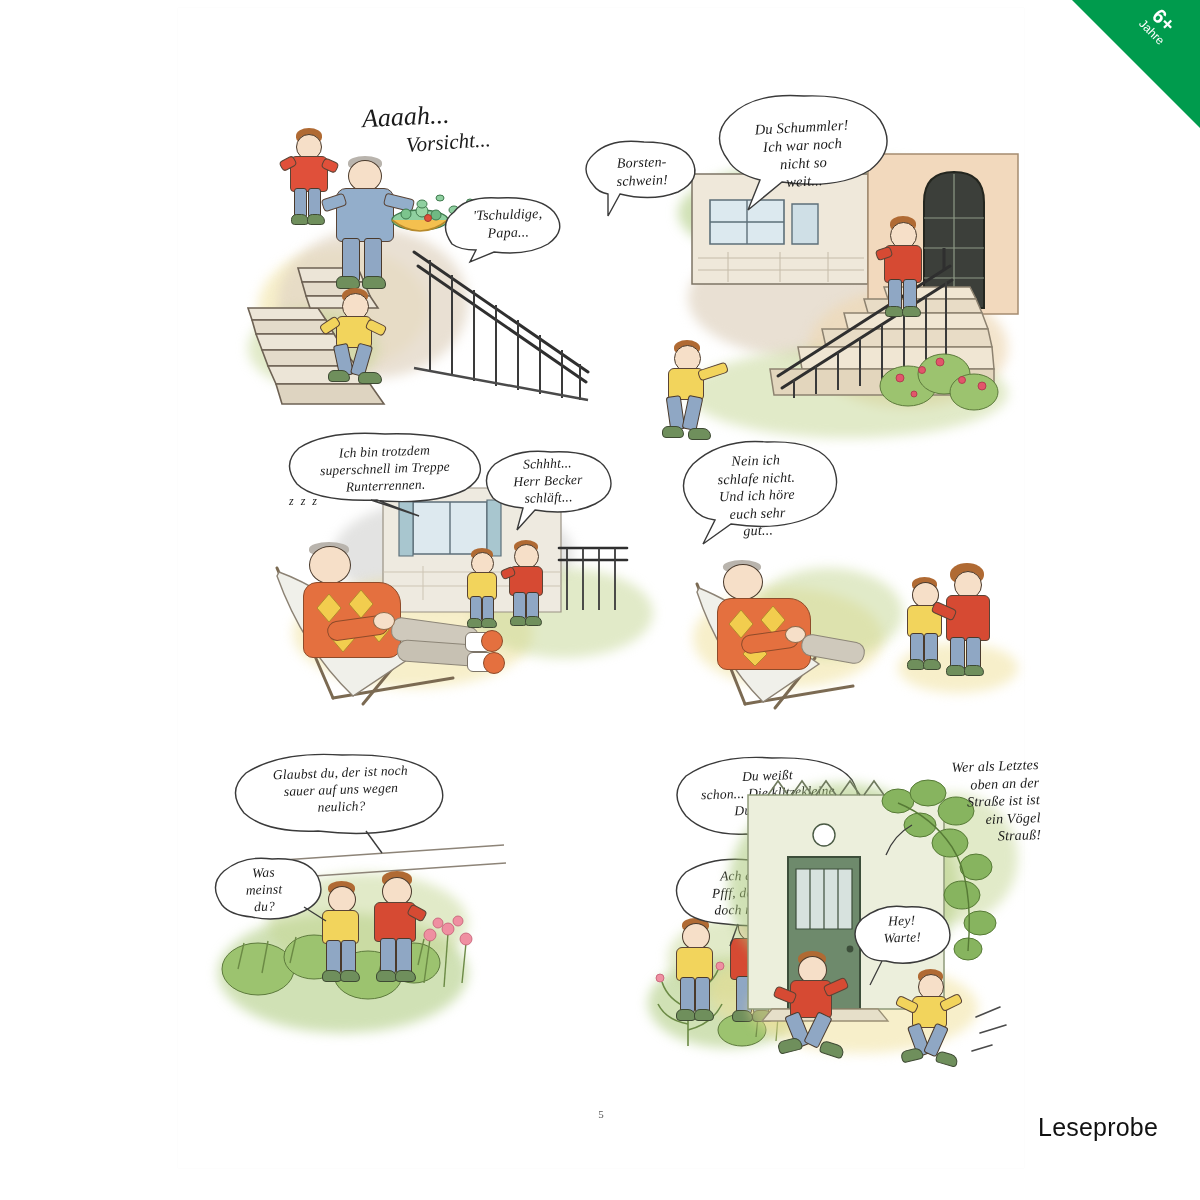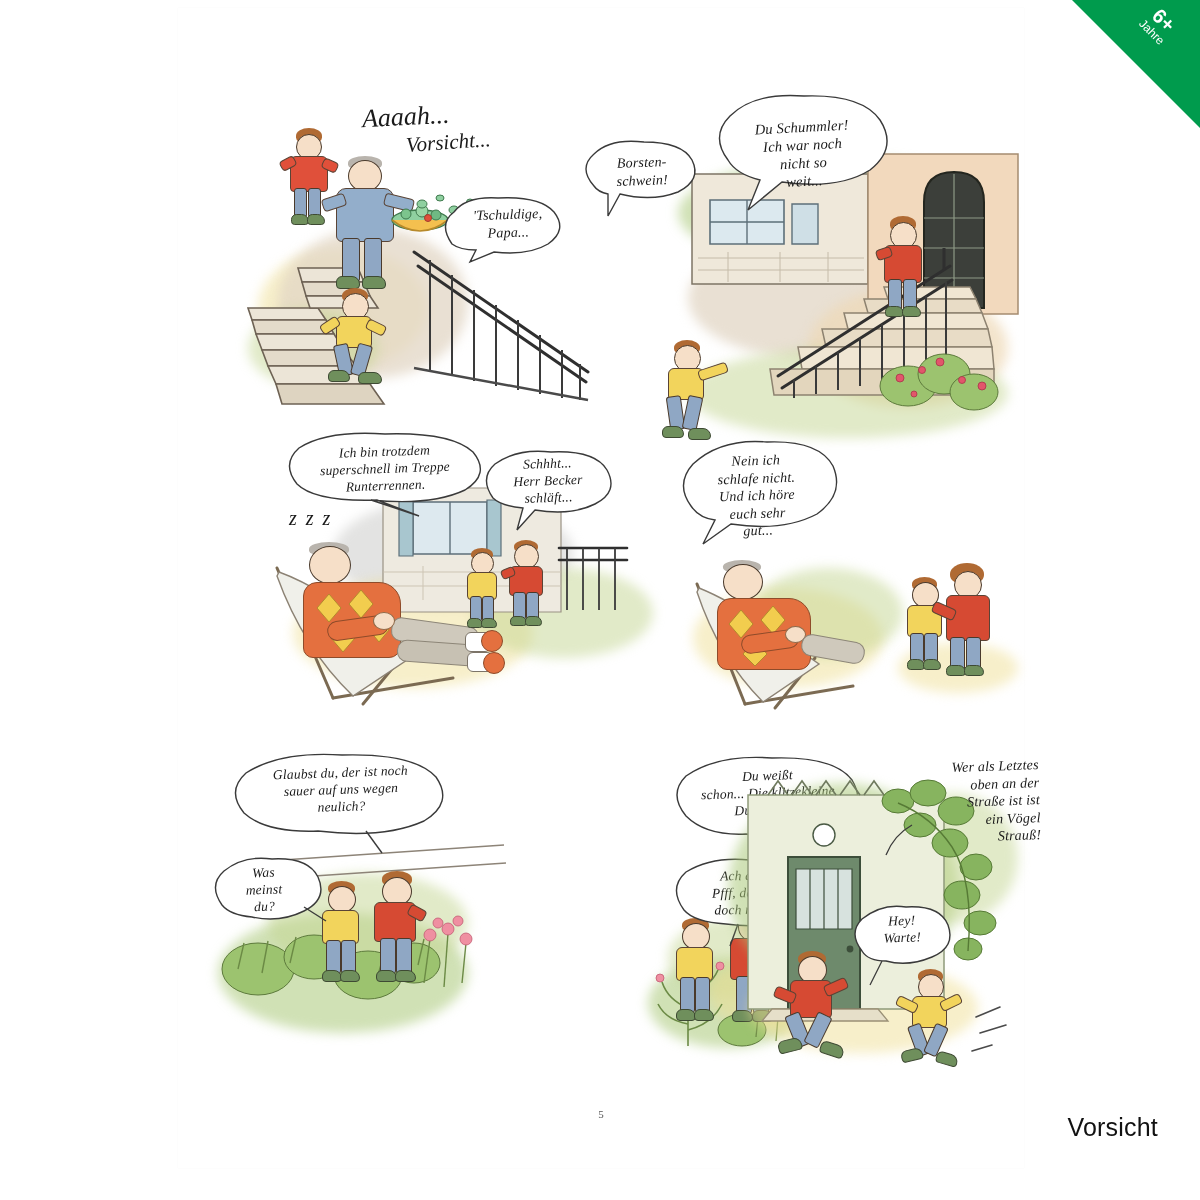--- a/index.html
+++ b/index.html
@@ -447,21 +447,21 @@
       <div class="hair brownhair" style="left:9px; top:0; width:24px; height:13px;"></div>
       <div class="head" style="left:9px; top:4px; width:23px; height:23px;"></div>
       <div class="torso redd" style="left:4px; top:26px; width:32px; height:28px;"></div>
       <div class="arm redd" style="left:-4px; top:28px; width:12px; height:8px; transform:rotate(-22deg);"></div>
       <div class="leg" style="left:8px; top:52px; width:11px; height:26px;"></div>
       <div class="leg" style="left:21px; top:52px; width:11px; height:26px;"></div>
       <div class="shoe" style="left:5px; top:76px; width:15px; height:8px;"></div>
       <div class="shoe" style="left:20px; top:76px; width:15px; height:8px;"></div>
     </div>
 
-    <div class="bubble-text l" style="left:56px; top:78px; font-size:20px; letter-spacing:2px;text-align:right;">z z z</div>
+    <div class="bubble-text l" style="left:56px; top:66px; font-size:12px; letter-spacing:2px;text-align:right;">z z z</div>
 
     <svg class="ink" style="left:48px; top:2px;" width="210" height="90" viewBox="0 0 210 90">
       <path d="M16,54 Q0,34 18,18 Q46,0 104,4 Q170,2 192,22 Q210,44 184,60 Q150,76 90,70 L138,86 L96,70 Q34,72 16,54 Z" fill="#ffffff" stroke="#3a3a3a" stroke-width="1.4"></path>
     </svg>
     <div class="bubble-text c" style="left:52px; top:16px; width:200px; font-size:13.5px; transform:rotate(-2deg);">Ich bin trotzdem
 superschnell im Treppe
 Runterrennen.</div>
 
     <svg class="ink" style="left:246px; top:18px;" width="140" height="88" viewBox="0 0 140 88">
       <path d="M14,52 Q0,32 16,18 Q38,2 72,6 Q116,4 128,24 Q140,46 116,58 Q92,70 56,64 L38,84 L44,62 Q22,60 14,52 Z" fill="#ffffff" stroke="#3a3a3a" stroke-width="1.4"></path>
@@ -793,13 +793,13 @@
 </div>
 
 <div id="age-badge">
   <div class="tri"></div>
   <div class="txt">
     <span class="age-num">6+</span>
     <span class="age-unit">Jahre</span>
   </div>
 </div>
 
-<div id="leseprobe">Vorsicht</div>
+<div id="leseprobe">Leseprobe</div>
 
 </body></html>

